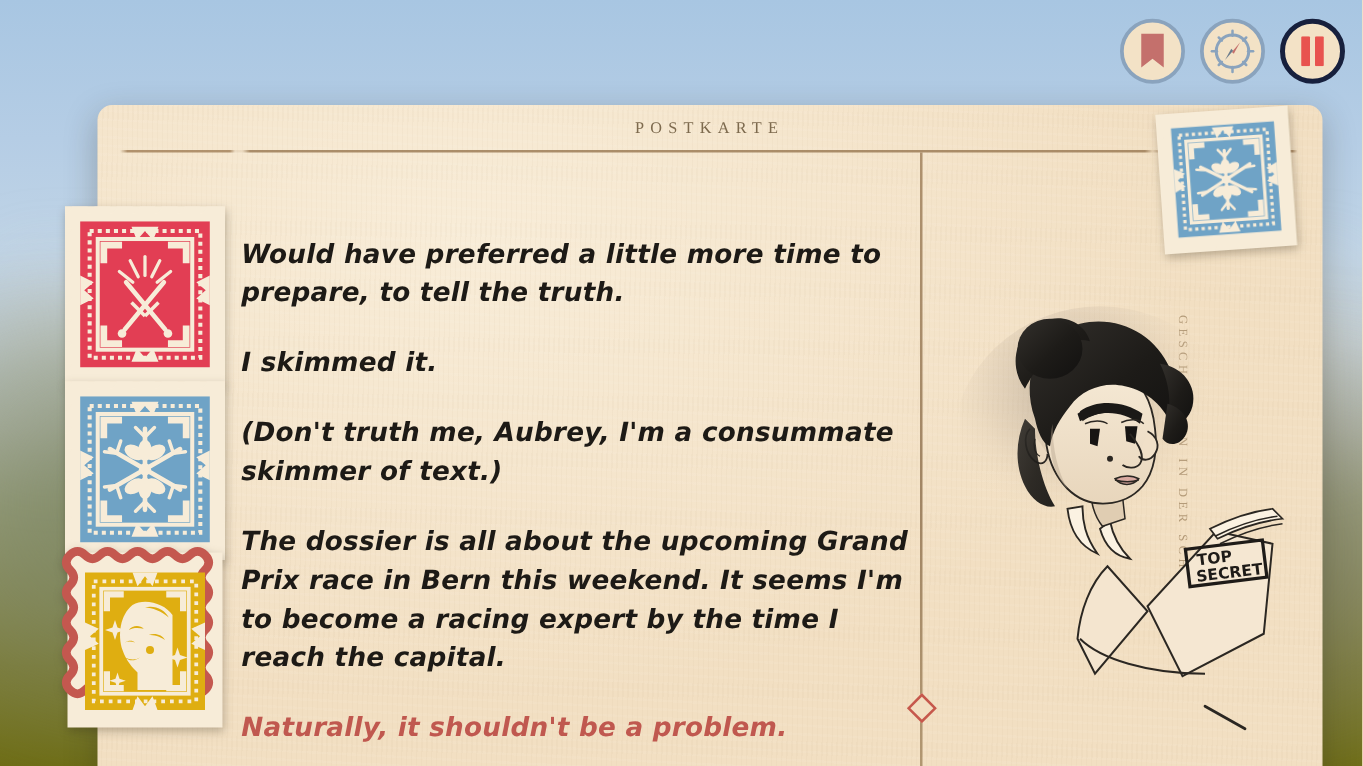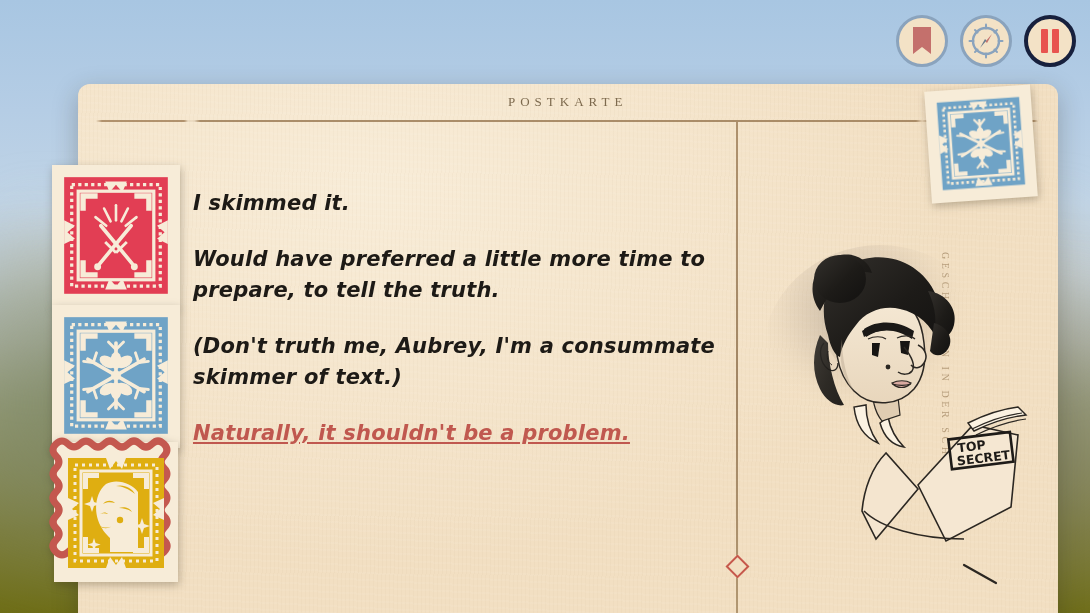--- a/index.html
+++ b/index.html
@@ -140,21 +140,21 @@
   .para {
     font-family: "DejaVu Sans", sans-serif;
     font-style: italic;
     font-weight: 700;
     font-size: 21px;
     line-height: 31px;
     color: #1d1a16;
     margin: 0 0 25px 0;
     letter-spacing: .2px;
   }
-  .para.accent { color: #c0584f; margin-bottom: 0; text-decoration: underline; }
+  .para.accent { color: #c0584f; margin-bottom: 0; }
 
   
   .side-caption {
     position: absolute;
     left: 862px; top: 168px;
     font-family: "Liberation Serif", serif;
     font-size: 10px;
     letter-spacing: 3.6px;
     color: #b49b79;
     writing-mode: vertical-rl;
@@ -239,23 +239,24 @@
   <div class="postcard">
     <div class="paper-grain"></div>
 
     <div class="pk-title">POSTKARTE</div>
     <div class="pk-rule"></div>
     <div class="pk-divider"></div>
 
     <div class="pk-diamond"></div>
 
     <div class="letter">
+      <p class="para">Would have preferred a little more time to prepare, to tell the truth.</p>
       <p class="para">I skimmed it.</p>
-      <p class="para">Would have preferred a little more time to prepare, to tell the truth.</p>
       <p class="para">(Don't truth me, Aubrey, I'm a consummate skimmer of text.)</p>
+      <p class="para">The dossier is all about the upcoming Grand Prix race in Bern this weekend. It seems I'm to become a racing expert by the time I reach the capital.</p>
       <p class="para accent">Naturally, it shouldn't be a problem.</p>
     </div>
 
     <div class="side-caption">GESCHRIEBEN IN DER SCHWEIZ</div>
 
     <div class="character">
       <svg width="280" height="380" viewBox="0 0 280 380">
         <defs>
           <radialGradient id="halo" cx="42%" cy="30%" r="48%">
             <stop offset="0%" stop-color="#8d8277" stop-opacity=".55"></stop>

